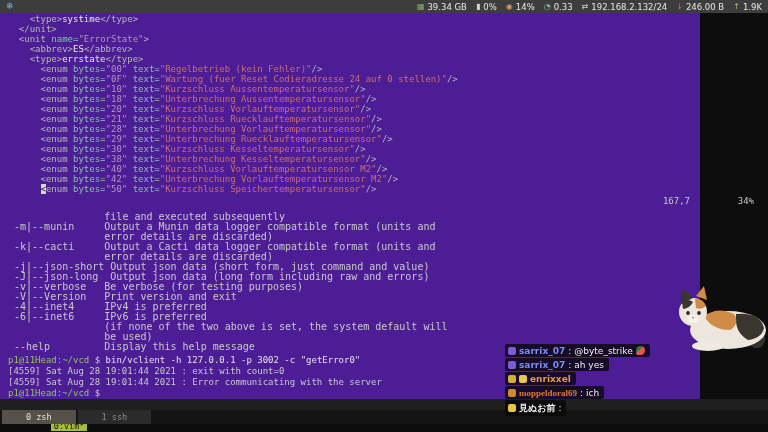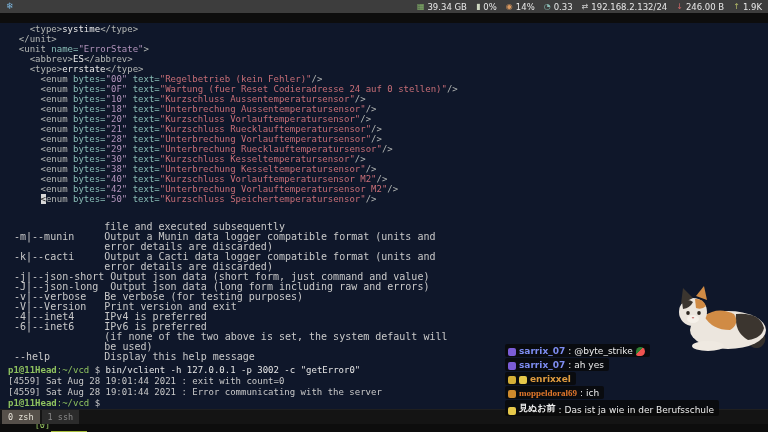--- a/index.html
+++ b/index.html
@@ -11,59 +11,59 @@
   .topbar{position:absolute;top:0;left:0;width:768px;height:13px;background:#3d3d3d;
           display:flex;align-items:center;padding:0 6px;
           font-family:"DejaVu Sans","Liberation Sans",sans-serif;font-size:8.5px;color:#e8e8e8}
   .tb-launcher{color:#7ebae4;font-size:9px;line-height:13px}
   .spacer{flex:1}
   .tb-items{display:flex;align-items:center}
   .tb-item{display:flex;align-items:center;gap:3px;margin-left:9px;white-space:nowrap}
   .tb-icon{font-size:8px;line-height:13px}
 
   
-  .term{position:absolute;left:0;top:23px;width:768px;height:397px;background:#0f172a}
+  .term{position:absolute;left:0;top:13px;width:700px;height:397px;background:#4c1d95}
   .vim-pane{position:absolute;top:1px;left:8px;right:0;font-size:9px;line-height:10px;white-space:pre;color:#c5c8c6}
   .vline{height:10px}
   .tk-tag{color:#b4b7b4}
   .tk-attr{color:#8abeb7}
   .tk-val{color:#b294bb}
   .tk-str{color:#c66d76}
   .tk-txt{color:#e8e8e8}
   .cursor{background:#d8d8d8;color:#1a1a1a}
   .vim-ruler{position:absolute;top:183px;left:0;width:768px;height:10px;font-size:9px;color:#c5c8c6}
   .ruler-pos{position:absolute;right:78px}
   .ruler-pct{position:absolute;right:14px}
 
   .help-pane{position:absolute;top:199px;left:8px;font-size:10px;line-height:10px;color:#c9c9c9;
              font-family:"DejaVu Sans Mono","Liberation Mono",monospace;white-space:pre}
 
   .shell-pane{position:absolute;top:342px;left:8px;right:0;font-size:9px;line-height:11px;white-space:pre;color:#c9c9c9}
   .sline{height:11px}
-  .sh-user{color:#8fc35f;font-weight:bold}
+  .sh-user{color:#8fc35f;font-weight:normal}
   .sh-path{color:#8fc35f}
   .sh-sym{color:#cccccc}
   .sh-cmd{color:#e6e6e6}
   .sh-out{color:#c9c9c9}
 
   .tmux-bar{position:absolute;top:386px;left:0;width:768px;height:11px;background:#1f1f1f;
             font-size:8.5px;line-height:11px;padding-left:4px;white-space:pre}
   .tmux-session{color:#9ccc65}
   .tmux-window{background:#a7bd3a;color:#141414;padding:0 3px;margin-left:16px}
 
   .tabs-bar{position:absolute;top:410px;left:0;width:768px;height:14px;background:#141414;
             display:flex;align-items:stretch;font-size:8.5px;line-height:14px}
-  .tab{padding:0 6px;margin-left:2px;white-space:pre}
+  .tab{padding:0 24px;margin-left:2px;white-space:pre}
   .tab.active{background:#56504a;color:#e8e4da}
   .tab.inactive{background:#2b2b2b;color:#8a8a8a}
 
   
   .chat{position:absolute;left:505px;top:344px;display:flex;flex-direction:column;align-items:flex-start;gap:1px;
         font-family:"DejaVu Sans","Liberation Sans",sans-serif;font-size:9px;z-index:6}
-  .chat-msg{display:flex;align-items:flex-end;gap:3px;background:rgba(8,8,8,0.78);
+  .chat-msg{display:flex;align-items:center;gap:3px;background:rgba(8,8,8,0.78);
             padding:1.5px 5px 1.5px 3px;border-radius:2px;color:#ececec;white-space:nowrap}
   .badge{width:8px;height:8px;border-radius:2px;display:inline-block;flex:0 0 auto}
   .chat-user{font-weight:bold}
   .emoji-watermelon{width:9px;height:9px;border-radius:50% 50% 50% 2px;
             background:linear-gradient(135deg,#2e7d32 42%,#ef5350 42%);display:inline-block;flex:0 0 auto}
 
   
   .cat{position:absolute;left:674px;top:282px;width:94px;height:72px;z-index:5}
 </style>
 </head>
@@ -101,20 +101,24 @@
         </span>
         <span class="tb-item">
           <span class="tb-icon" style="color: rgb(181, 189, 104);">↑</span>
           <span class="tb-text">1.9K</span>
         </span>
       </span>
   </div>
 
   <div class="term">
     <div class="vim-pane"><div class="vline"><span class="tk-tag">    &lt;type&gt;</span><span class="tk-txt">systime</span><span class="tk-tag">&lt;/type&gt;</span></div><div class="vline"><span class="tk-tag">  &lt;/unit&gt;</span></div><div class="vline"><span class="tk-tag">  &lt;unit </span><span class="tk-attr">name=</span><span class="tk-val">"ErrorState"</span><span class="tk-tag">&gt;</span></div><div class="vline"><span class="tk-tag">    &lt;abbrev&gt;</span><span class="tk-txt">ES</span><span class="tk-tag">&lt;/abbrev&gt;</span></div><div class="vline"><span class="tk-tag">    &lt;type&gt;</span><span class="tk-txt">errstate</span><span class="tk-tag">&lt;/type&gt;</span></div><div class="vline"><span class="tk-tag">      </span><span class="tk-tag">&lt;</span><span class="tk-tag">enum </span><span class="tk-attr">bytes=</span><span class="tk-val">"00"</span><span class="tk-tag"> </span><span class="tk-attr">text=</span><span class="tk-str">"Regelbetrieb (kein Fehler)"</span><span class="tk-tag">/&gt;</span></div><div class="vline"><span class="tk-tag">      </span><span class="tk-tag">&lt;</span><span class="tk-tag">enum </span><span class="tk-attr">bytes=</span><span class="tk-val">"0F"</span><span class="tk-tag"> </span><span class="tk-attr">text=</span><span class="tk-str">"Wartung (fuer Reset Codieradresse 24 auf 0 stellen)"</span><span class="tk-tag">/&gt;</span></div><div class="vline"><span class="tk-tag">      </span><span class="tk-tag">&lt;</span><span class="tk-tag">enum </span><span class="tk-attr">bytes=</span><span class="tk-val">"10"</span><span class="tk-tag"> </span><span class="tk-attr">text=</span><span class="tk-str">"Kurzschluss Aussentemperatursensor"</span><span class="tk-tag">/&gt;</span></div><div class="vline"><span class="tk-tag">      </span><span class="tk-tag">&lt;</span><span class="tk-tag">enum </span><span class="tk-attr">bytes=</span><span class="tk-val">"18"</span><span class="tk-tag"> </span><span class="tk-attr">text=</span><span class="tk-str">"Unterbrechung Aussentemperatursensor"</span><span class="tk-tag">/&gt;</span></div><div class="vline"><span class="tk-tag">      </span><span class="tk-tag">&lt;</span><span class="tk-tag">enum </span><span class="tk-attr">bytes=</span><span class="tk-val">"20"</span><span class="tk-tag"> </span><span class="tk-attr">text=</span><span class="tk-str">"Kurzschluss Vorlauftemperatursensor"</span><span class="tk-tag">/&gt;</span></div><div class="vline"><span class="tk-tag">      </span><span class="tk-tag">&lt;</span><span class="tk-tag">enum </span><span class="tk-attr">bytes=</span><span class="tk-val">"21"</span><span class="tk-tag"> </span><span class="tk-attr">text=</span><span class="tk-str">"Kurzschluss Ruecklauftemperatursensor"</span><span class="tk-tag">/&gt;</span></div><div class="vline"><span class="tk-tag">      </span><span class="tk-tag">&lt;</span><span class="tk-tag">enum </span><span class="tk-attr">bytes=</span><span class="tk-val">"28"</span><span class="tk-tag"> </span><span class="tk-attr">text=</span><span class="tk-str">"Unterbrechung Vorlauftemperatursensor"</span><span class="tk-tag">/&gt;</span></div><div class="vline"><span class="tk-tag">      </span><span class="tk-tag">&lt;</span><span class="tk-tag">enum </span><span class="tk-attr">bytes=</span><span class="tk-val">"29"</span><span class="tk-tag"> </span><span class="tk-attr">text=</span><span class="tk-str">"Unterbrechung Ruecklauftemperatursensor"</span><span class="tk-tag">/&gt;</span></div><div class="vline"><span class="tk-tag">      </span><span class="tk-tag">&lt;</span><span class="tk-tag">enum </span><span class="tk-attr">bytes=</span><span class="tk-val">"30"</span><span class="tk-tag"> </span><span class="tk-attr">text=</span><span class="tk-str">"Kurzschluss Kesseltemperatursensor"</span><span class="tk-tag">/&gt;</span></div><div class="vline"><span class="tk-tag">      </span><span class="tk-tag">&lt;</span><span class="tk-tag">enum </span><span class="tk-attr">bytes=</span><span class="tk-val">"38"</span><span class="tk-tag"> </span><span class="tk-attr">text=</span><span class="tk-str">"Unterbrechung Kesseltemperatursensor"</span><span class="tk-tag">/&gt;</span></div><div class="vline"><span class="tk-tag">      </span><span class="tk-tag">&lt;</span><span class="tk-tag">enum </span><span class="tk-attr">bytes=</span><span class="tk-val">"40"</span><span class="tk-tag"> </span><span class="tk-attr">text=</span><span class="tk-str">"Kurzschluss Vorlauftemperatursensor M2"</span><span class="tk-tag">/&gt;</span></div><div class="vline"><span class="tk-tag">      </span><span class="tk-tag">&lt;</span><span class="tk-tag">enum </span><span class="tk-attr">bytes=</span><span class="tk-val">"42"</span><span class="tk-tag"> </span><span class="tk-attr">text=</span><span class="tk-str">"Unterbrechung Vorlauftemperatursensor M2"</span><span class="tk-tag">/&gt;</span></div><div class="vline"><span class="tk-tag">      </span><span class="tk-tag cursor">&lt;</span><span class="tk-tag">enum </span><span class="tk-attr">bytes=</span><span class="tk-val">"50"</span><span class="tk-tag"> </span><span class="tk-attr">text=</span><span class="tk-str">"Kurzschluss Speichertemperatursensor"</span><span class="tk-tag">/&gt;</span></div></div>
+    <div class="vim-ruler">
+      <span class="ruler-pos">167,7</span>
+      <span class="ruler-pct">34%</span>
+    </div>
 
     <pre class="help-pane">                file and executed subsequently
  -m|--munin     Output a Munin data logger compatible format (units and
                 error details are discarded)
  -k|--cacti     Output a Cacti data logger compatible format (units and
                 error details are discarded)
  -j|--json-short Output json data (short form, just command and value)
  -J|--json-long  Output json data (long form including raw and errors)
  -v|--verbose   Be verbose (for testing purposes)
  -V|--Version   Print version and exit
@@ -159,21 +163,20 @@
       <div class="chat-msg">
         <span class="badge" style="background: rgb(207, 138, 45);"></span>
         <span class="chat-user" style="color: rgb(224, 118, 43); font-family: Liberation Serif, serif;">moppeldoral69</span>
         <span class="chat-colon">:</span>
         <span class="chat-text">ich</span>
       </div>
       <div class="chat-msg">
         <span class="badge" style="background: rgb(230, 200, 74);"></span>
         <span class="chat-user" style="color: rgb(240, 240, 240);">見ぬお前</span>
         <span class="chat-colon">:</span>
-        <span class="chat-text">Das ist ja wie in der Berufsschule</span>
       </div>
     </div>
 
   <div class="cat">
     <svg viewBox="0 0 94 72" width="94" height="72">
       <path d="M82 48 C 92 50, 94 58, 88 64 C 84 68, 76 66, 74 60 Z" fill="#34302c"></path>
       <ellipse cx="54" cy="48" rx="38" ry="19" fill="#ece6de"></ellipse>
       <path d="M62 32 Q 86 30 90 46 Q 88 56 74 58 Q 60 50 62 32 Z" fill="#3b352f"></path>
       <path d="M30 34 Q 44 24 60 32 Q 66 42 56 48 Q 38 48 30 34 Z" fill="#d08b45"></path>
       <ellipse cx="34" cy="64" rx="16" ry="5" fill="#efe9e1"></ellipse>

